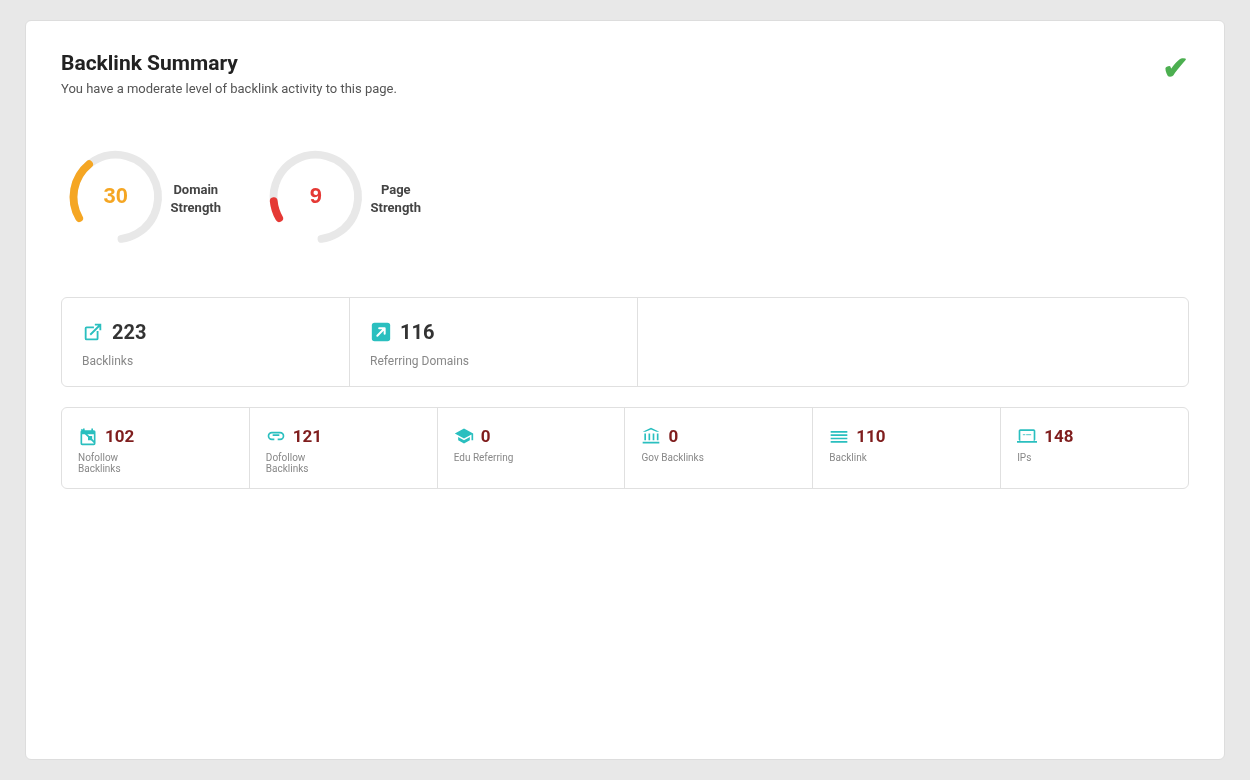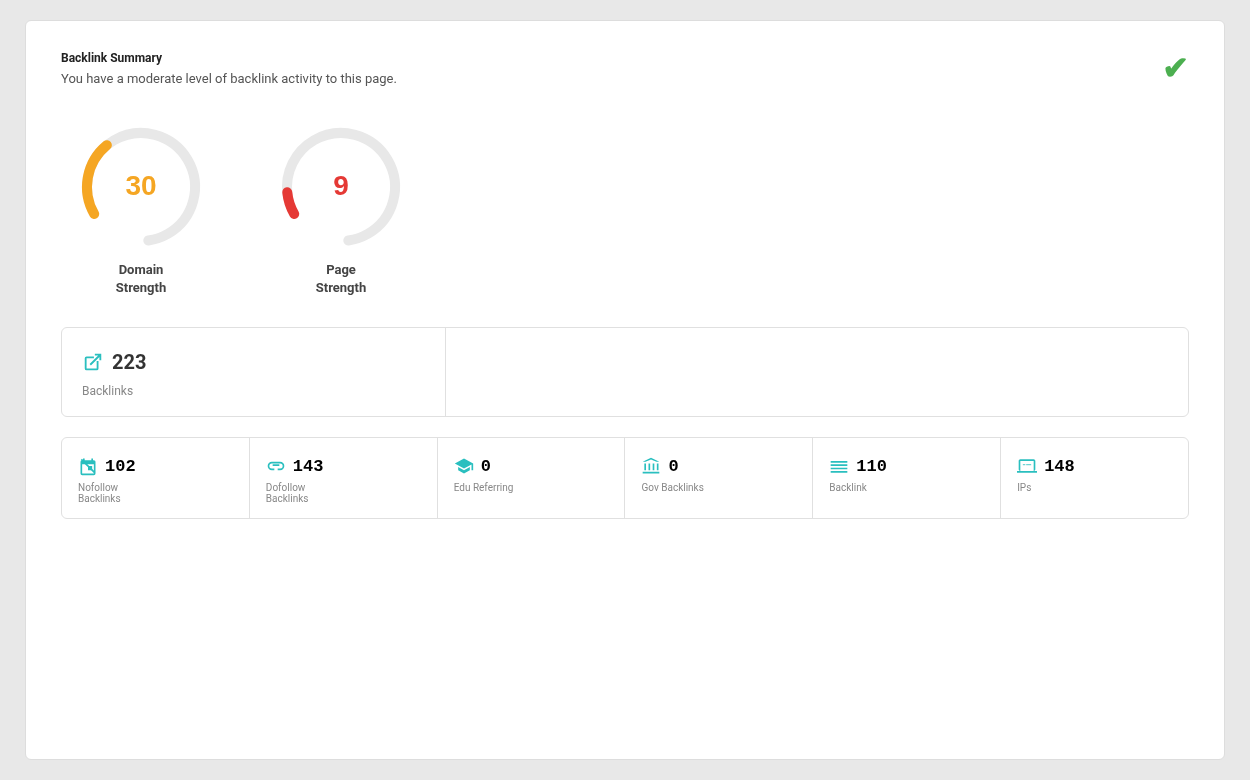--- a/index.html
+++ b/index.html
@@ -14,21 +14,21 @@
     .card {
       background: #fff;
       border: 1px solid #ddd;
       border-radius: 6px;
       width: 1200px;
       min-height: 740px;
       padding: 30px 35px 30px 35px;
       position: relative;
     }
     .header-title {
-      font-size: 12px;
+      font-size: 21px;
       font-weight: 700;
       color: #222;
       margin-bottom: 6px;
     }
     .header-subtitle {
       font-size: 13px;
       color: #555;
       margin-bottom: 31px;
     }
     .check-icon {
@@ -42,21 +42,20 @@
 
     
     .gauges-row {
       display: flex;
       gap: 40px;
       margin-bottom: 30px;
       align-items: flex-start;
     }
     .gauge-container {
       display: flex;
-      flex-direction: column;
       align-items: center;
       width: 160px;
     }
     .gauge-svg {
       width: 140px;
       height: 140px;
     }
     .gauge-label {
       font-size: 13px;
       font-weight: 700;
@@ -126,22 +125,21 @@
     }
     .stat-top2 {
       display: flex;
       align-items: center;
       gap: 7px;
       margin-bottom: 6px;
     }
     .stat-number2 {
       font-size: 17px;
       font-weight: 700;
-      color: #000000;
-      font-family: Liberation Mono, monospace;
+      color: #7f1d1d;
     }
     .stat-desc2 {
       font-size: 10px;
       color: #888;
     }
 
     
     .icon-svg {
       width: 22px;
       height: 22px;
@@ -195,20 +193,31 @@
       <div class="stat-top">
 
         <svg class="icon-svg" viewBox="0 0 24 24">
           <path d="M14 3h7v7h-2V6.41l-9.29 9.3-1.42-1.42L17.59 5H14V3zm-1 3H5a2 2 0 0 0-2 2v11a2 2 0 0 0 2 2h11a2 2 0 0 0 2-2v-8h-2v8H5V8h8V6z"></path>
         </svg>
         <span class="stat-number">223</span>
       </div>
       <div class="stat-desc">Backlinks</div>
     </div>
 
+    <div class="stat-cell">
+      <div class="stat-top">
+
+        <svg class="icon-svg" viewBox="0 0 24 24">
+          <rect x="2" y="2" width="20" height="20" rx="3" ry="3" fill="#2abfbf"></rect>
+          <path d="M8 16l8-8M10 8h6v6" fill="none" stroke="#fff" stroke-width="2.2" stroke-linecap="round" stroke-linejoin="round"></path>
+        </svg>
+        <span class="stat-number">116</span>
+      </div>
+      <div class="stat-desc">Referring Domains</div>
+    </div>
 
     <div class="stat-cell stat-cell-empty"></div>
 
   </div>
 
   <div class="stats-row2">
 
     <div class="stat-cell2">
       <div class="stat-top2">
         <svg class="icon-svg-sm" viewBox="0 0 24 24">
@@ -218,21 +227,21 @@
         <span class="stat-number2">102</span>
       </div>
       <div class="stat-desc2">Nofollow<br>Backlinks</div>
     </div>
 
     <div class="stat-cell2">
       <div class="stat-top2">
         <svg class="icon-svg-sm" viewBox="0 0 24 24">
           <path d="M17 7H7a5 5 0 0 0 0 10h3v-2H7a3 3 0 0 1 0-6h10a3 3 0 0 1 0 6h-3v2h3a5 5 0 0 0 0-10zm-4 3H8v2h8v-2h-3z"></path>
         </svg>
-        <span class="stat-number2">143</span>
+        <span class="stat-number2">121</span>
       </div>
       <div class="stat-desc2">Dofollow<br>Backlinks</div>
     </div>
 
     <div class="stat-cell2">
       <div class="stat-top2">
         <svg class="icon-svg-sm" viewBox="0 0 24 24">
           <path d="M12 3L1 9l11 6 9-4.91V17h2V9L12 3zM5 13.18V17l7 4 7-4v-3.82L12 17l-7-3.82z"></path>
         </svg>
         <span class="stat-number2">0</span>

